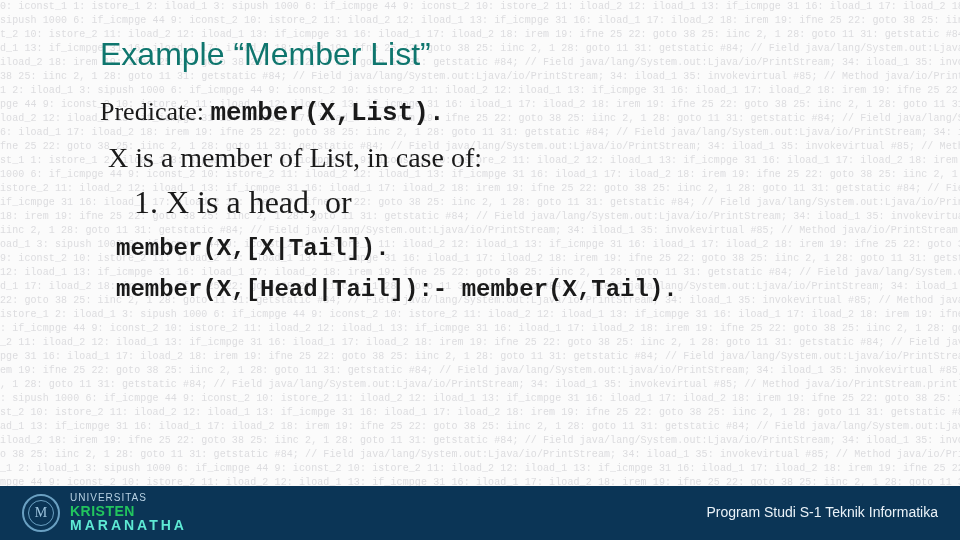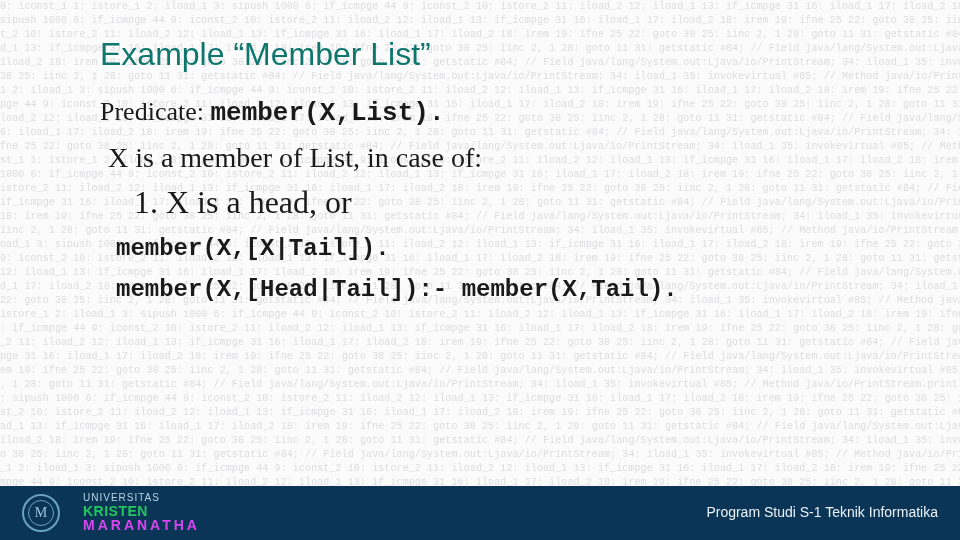--- a/index.html
+++ b/index.html
@@ -81,21 +81,21 @@
     display: flex;
     align-items: center;
     justify-content: space-between;
     padding: 0 22px;
     z-index: 2;
     font-family: Arial, Helvetica, sans-serif;
   }
   .footer-left {
     display: flex;
     align-items: center;
-    gap: 23px;
+    gap: 10px;
   }
   .seal {
     width: 38px;
     height: 38px;
     border-radius: 50%;
     border: 2px solid #6aa0c2;
     position: relative;
     box-sizing: border-box;
     flex: 0 0 auto;
   }
@@ -129,21 +129,21 @@
   .uni-mid {
     font-size: 14px;
     font-weight: 600;
     letter-spacing: 0.5px;
     color: #22c55e;
   }
   .uni-bot {
     font-size: 14px;
     font-weight: 600;
     letter-spacing: 3px;
-    color: #d946ef;
+    color: #5eead4;
   }
   .footer-right {
     text-align: right;
     line-height: 1.25;
   }
   .prog {
     font-size: 14px;
     color: #eaf2f8;
   }
   .fac {

